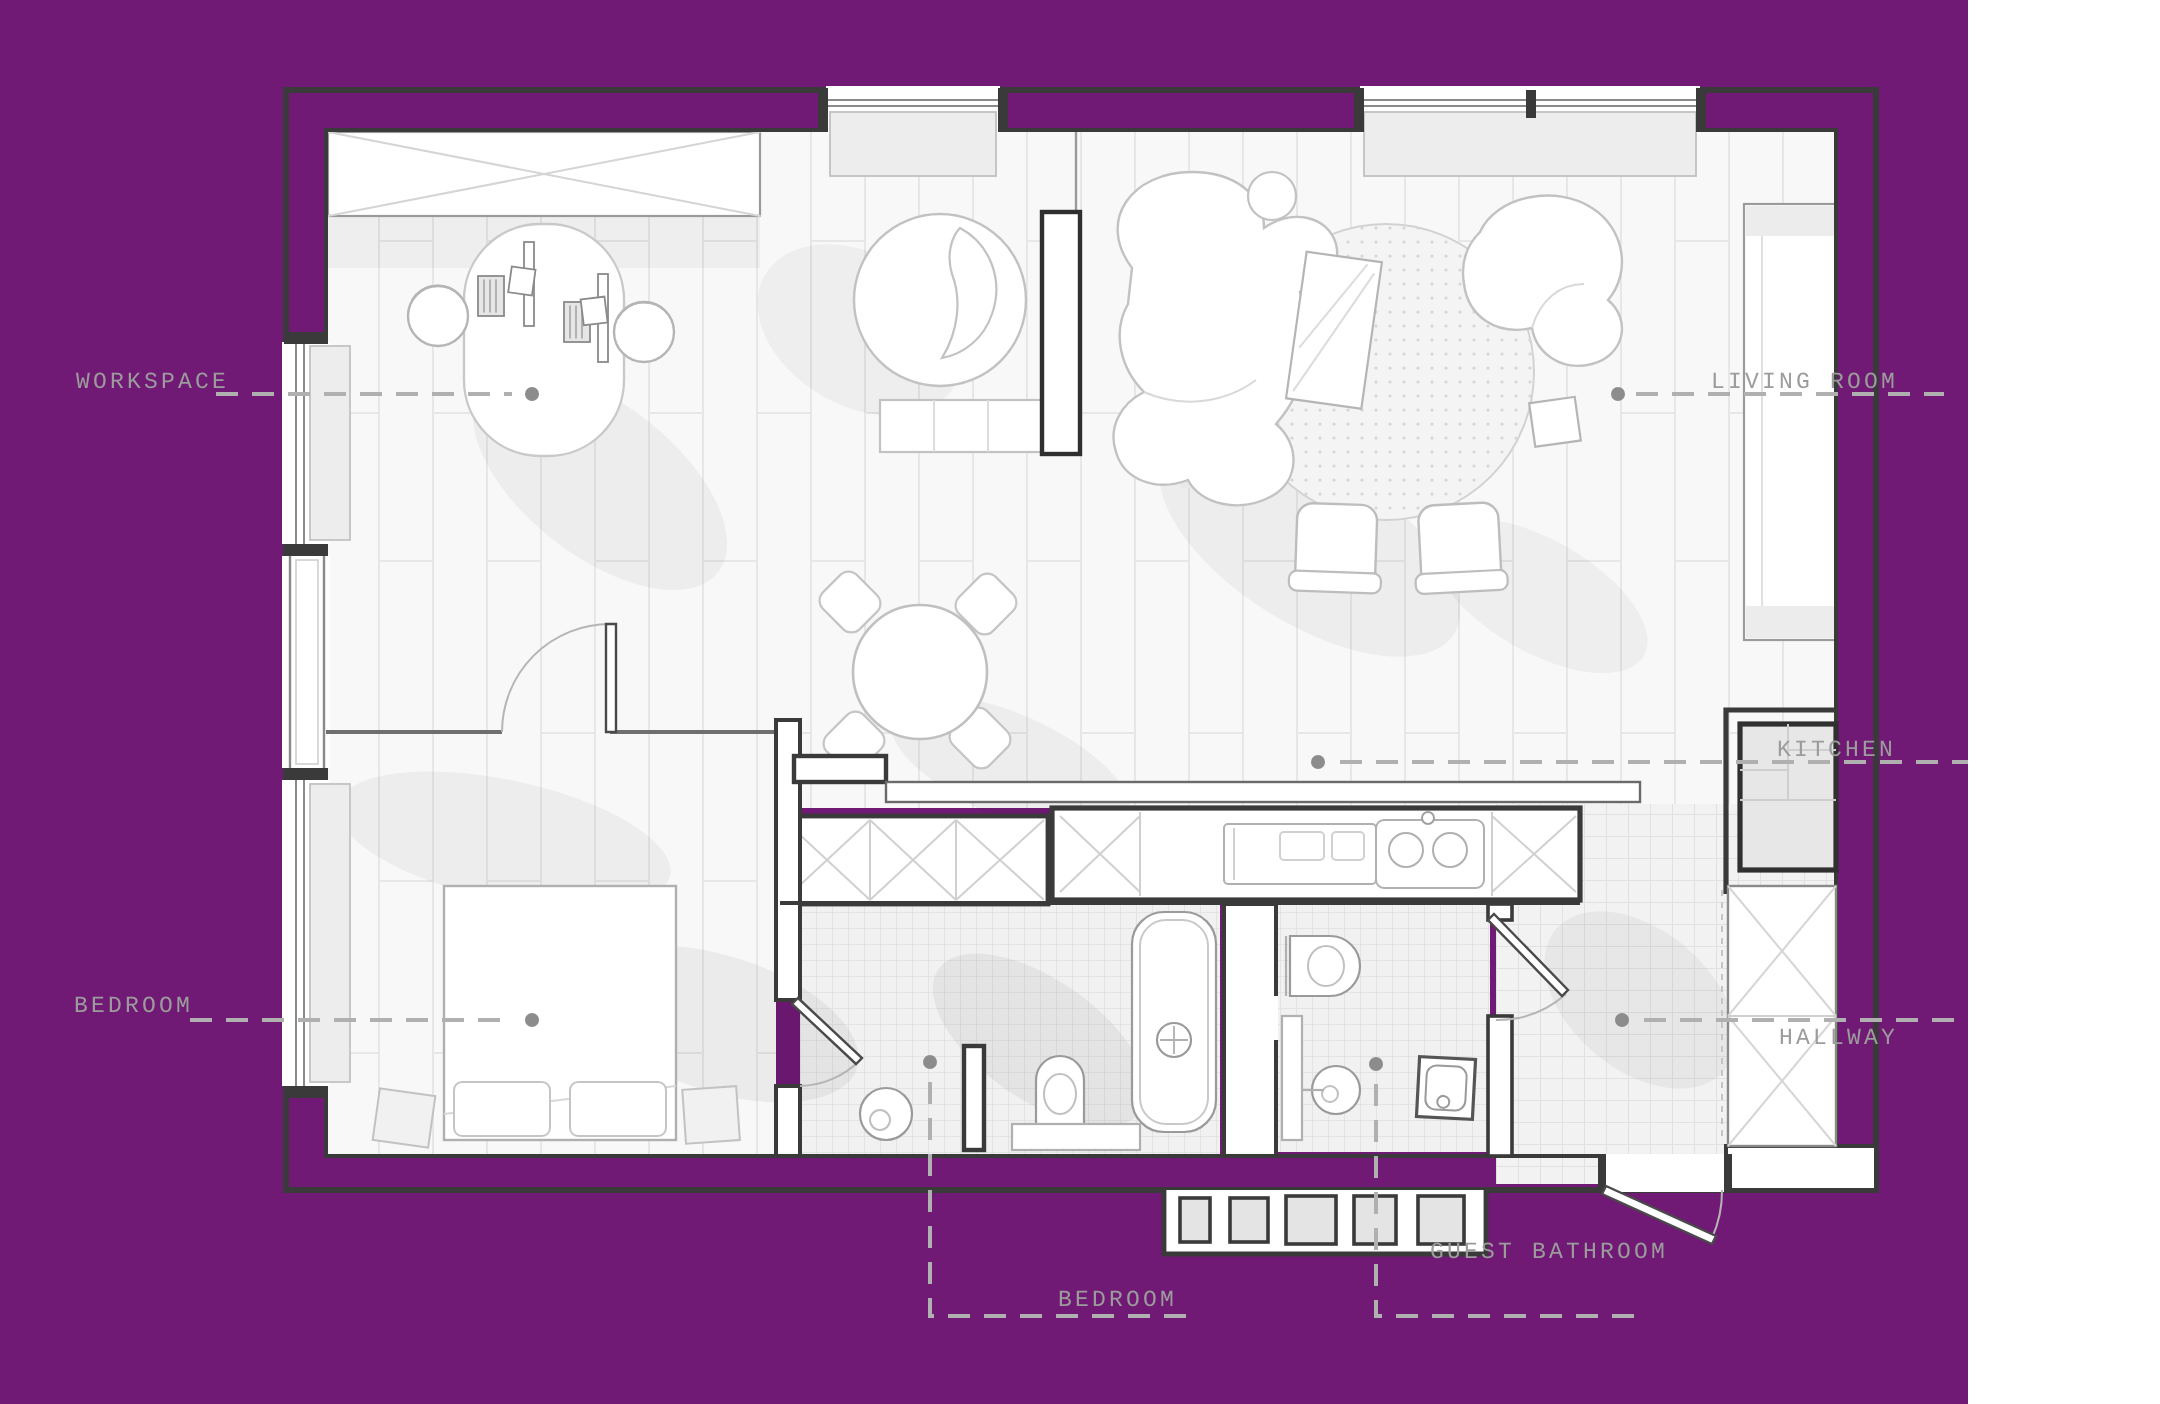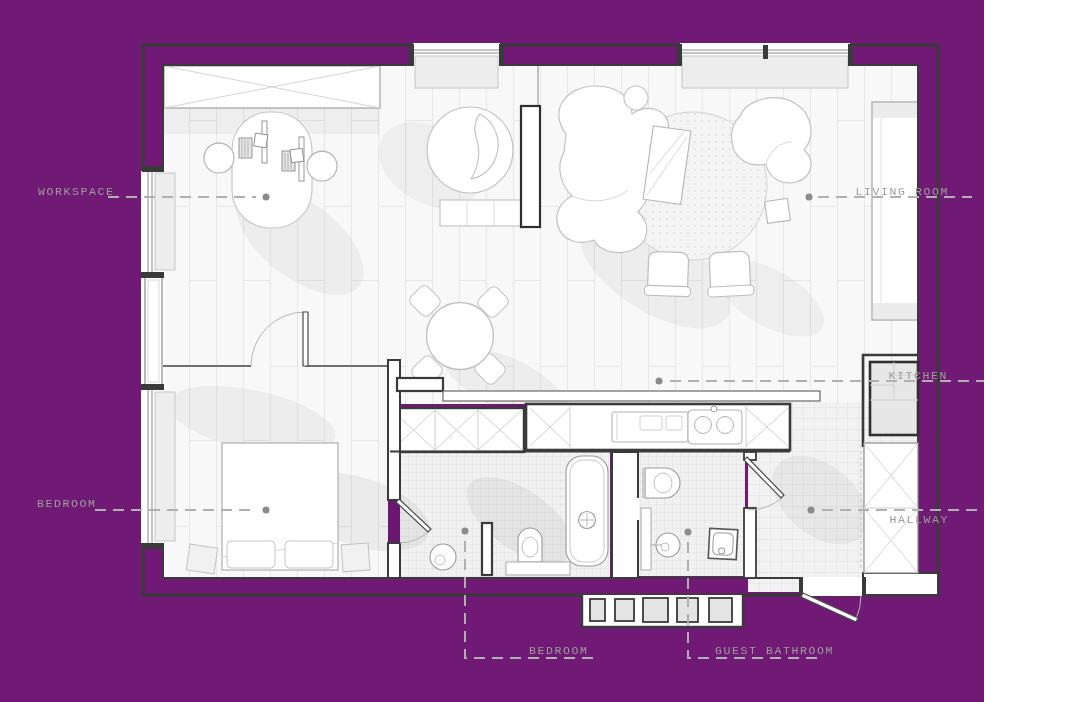--- a/index.html
+++ b/index.html
@@ -370,14 +370,14 @@
     <circle cx="688" cy="532" r="3.5"></circle>
   </g>
 </svg>
 
 <div class="room-label" style="left:38px;top:185px;">WORKSPACE</div>
 <div class="room-label" style="right:35px;top:185px;padding-left:32px;">LIVING ROOM</div>
 <div class="room-label" style="right:36px;top:369px;">KITCHEN</div>
 <div class="room-label" style="left:37px;top:497px;">BEDROOM</div>
 <div class="room-label" style="right:35px;top:497px;margin-top:16px;">HALLWAY</div>
 <div class="room-label" style="left:529px;top:644px;">BEDROOM</div>
-<div class="room-label" style="left:715px;top:644px;">GUEST BATHROOM</div>
+<div class="room-label" style="left:715px;top:620px;">GUEST BATHROOM</div>
 </div>
 
 </body></html>

